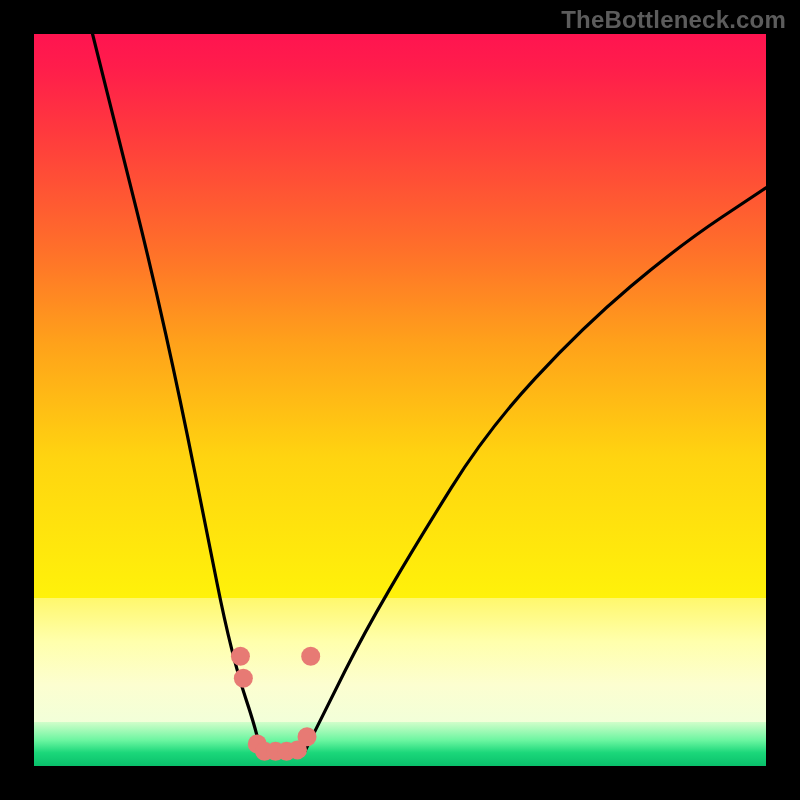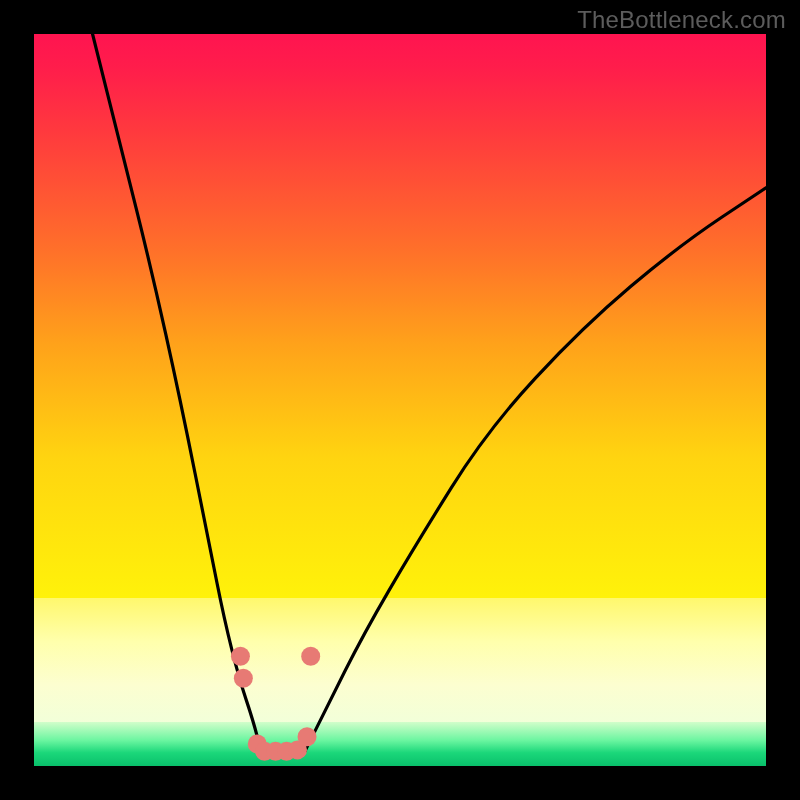--- a/index.html
+++ b/index.html
@@ -15,21 +15,21 @@
     height: 800px;
     background: #000;
     position: relative;
   }
   .watermark {
     position: absolute;
     top: 6px;
     right: 14px;
     font-size: 24px;
     color: #5c5c5c;
-    font-weight: 400;
+    font-weight: 700;
     letter-spacing: 0.2px;
     z-index: 10;
   }
   .plot {
     position: absolute;
     left: 34px;
     top: 34px;
     width: 732px;
     height: 732px;
     overflow: hidden;

